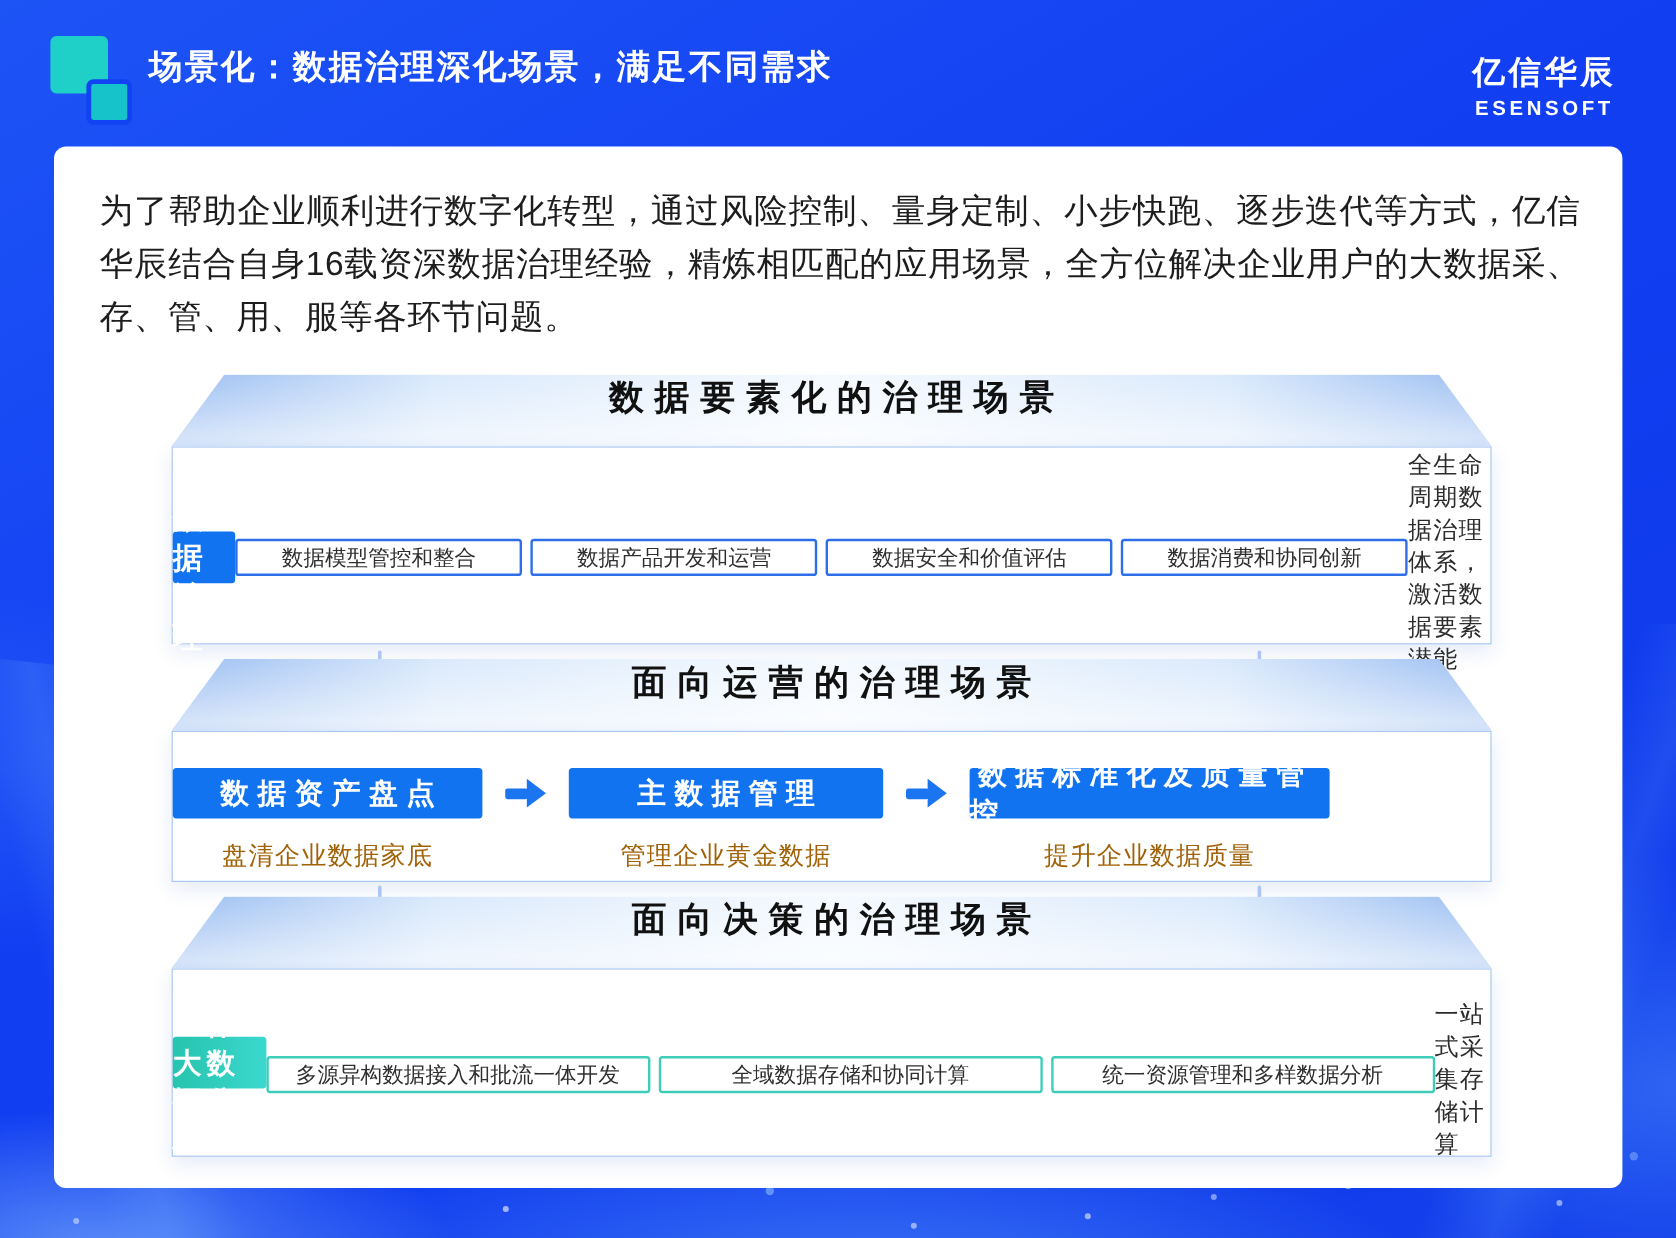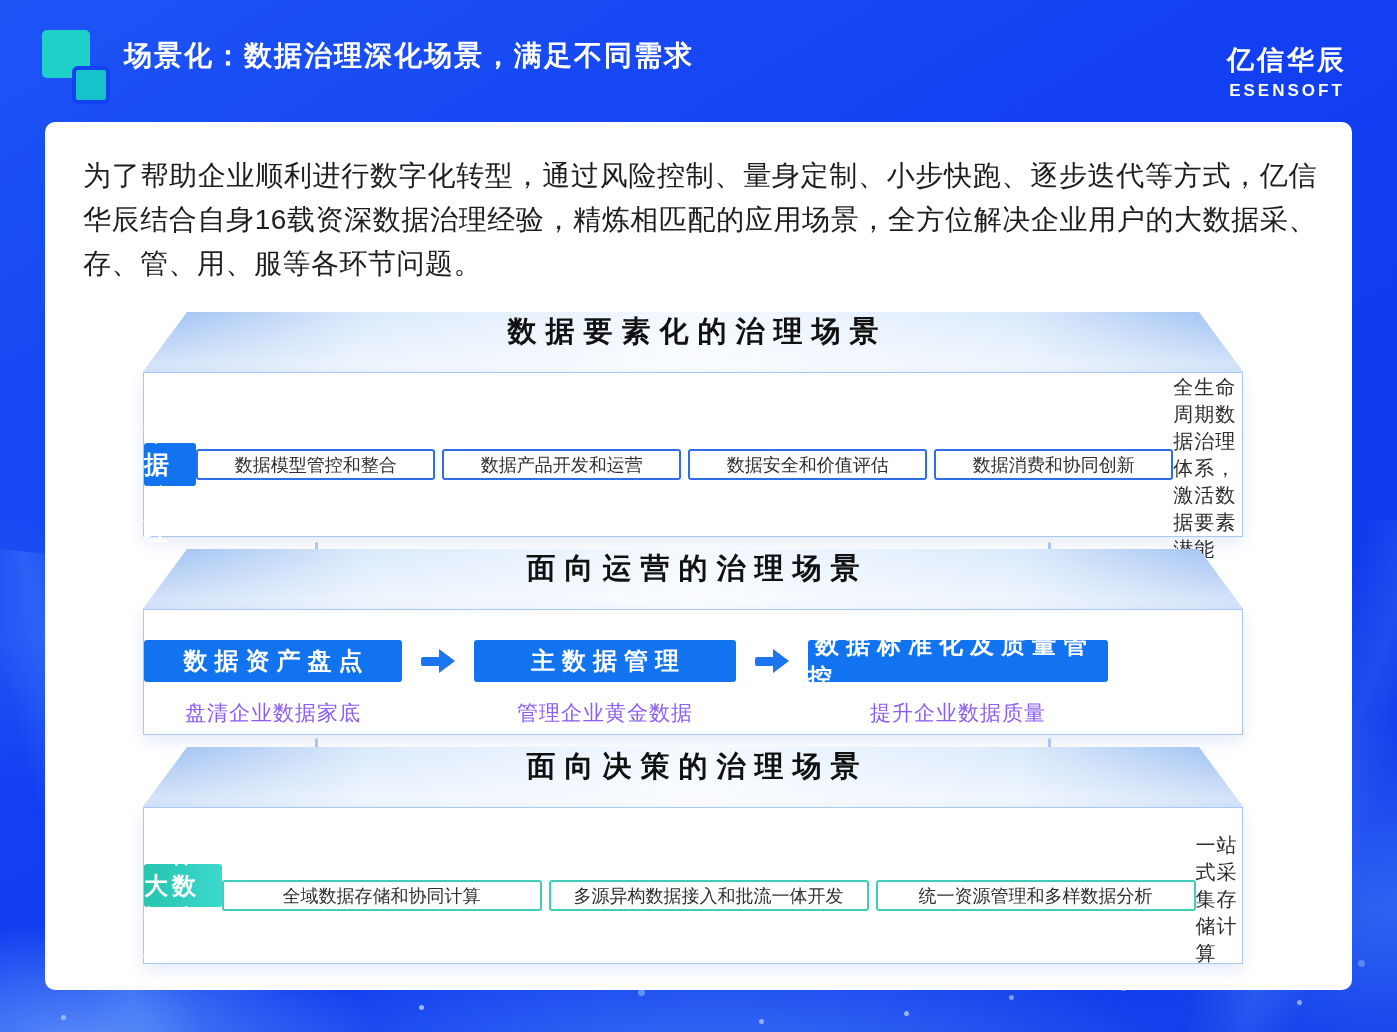--- a/index.html
+++ b/index.html
@@ -68,21 +68,21 @@
   .outline-box { height:31px; display:flex; align-items:center; justify-content:center;
     font-size:18px; color:#2f2f2f; border-radius:3px; background:#ffffff; }
   .outline-box.blue { width:239px; border:2px solid #2e6fe9; }
   .outline-box.teal { width:320px; border:2px solid #3ecdb9; }
   .caption { margin-top:28px; font-size:20px; color:#2c2c2c; letter-spacing:1px; }
 
   .steps-row { display:flex; align-items:flex-start; gap:14px; margin-top:22px; }
   .step { display:flex; flex-direction:column; align-items:center; }
   .step-btn { height:42px; font-size:24px; letter-spacing:7px; text-indent:7px; }
   .w1 { width:258px; } .w2 { width:262px; } .w3 { width:300px; }
-  .step-caption { margin-top:17px; font-size:21px; color:#8b5cf6; letter-spacing:1px; }
+  .step-caption { margin-top:17px; font-size:21px; color:#a16207; letter-spacing:1px; }
   .arrow { position:relative; width:44px; height:42px; }
   .arrow::before { content:""; position:absolute; left:5px; top:17px; width:19px; height:9px; background:#1b74f0; border-radius:2px; }
   .arrow::after { content:""; position:absolute; left:23px; top:9px; width:0; height:0;
     border-left:16px solid #1b74f0; border-top:12px solid transparent; border-bottom:12px solid transparent; }
 
   .btn-teal { width:315px; height:43px; border-radius:3px;
     background:linear-gradient(90deg,#27c4ae,#3bd8cf); color:#ffffff; font-weight:bold;
     font-size:24px; letter-spacing:4px; text-indent:4px;
     display:flex; align-items:center; justify-content:center; }
 
@@ -168,19 +168,19 @@
       <i class="t1"></i>
       <i class="t2"></i>
     </div>
 
   <div class="trapezoid s3-trap">
     <span class="trap-title">面向决策的治理场景</span>
   </div>
   <div class="section-body s3-body">
     <div class="btn-teal">仓湖一体大数据分析</div>
     <div class="items-row">
+      <div class="outline-box teal">多源异构数据接入和批流一体开发</div>
       <div class="outline-box teal">全域数据存储和协同计算</div>
-      <div class="outline-box teal">多源异构数据接入和批流一体开发</div>
       <div class="outline-box teal">统一资源管理和多样数据分析</div>
     </div>
     <div class="caption">一站式采集存储计算</div>
   </div>
 </main>
 
 </body></html>

